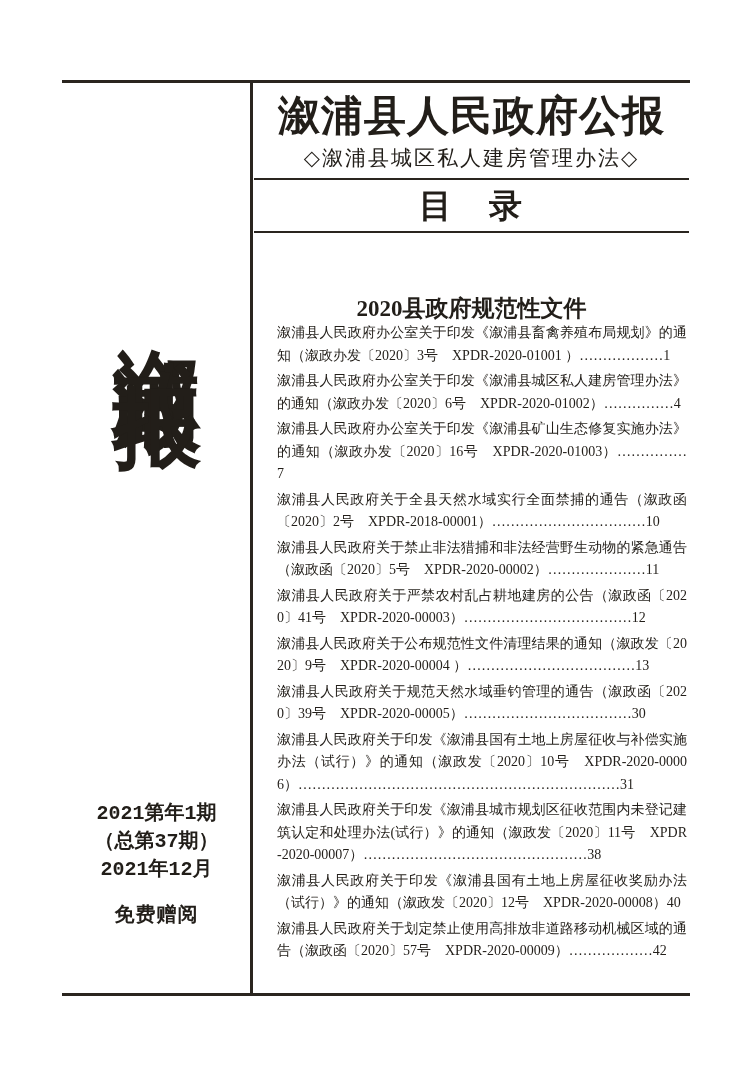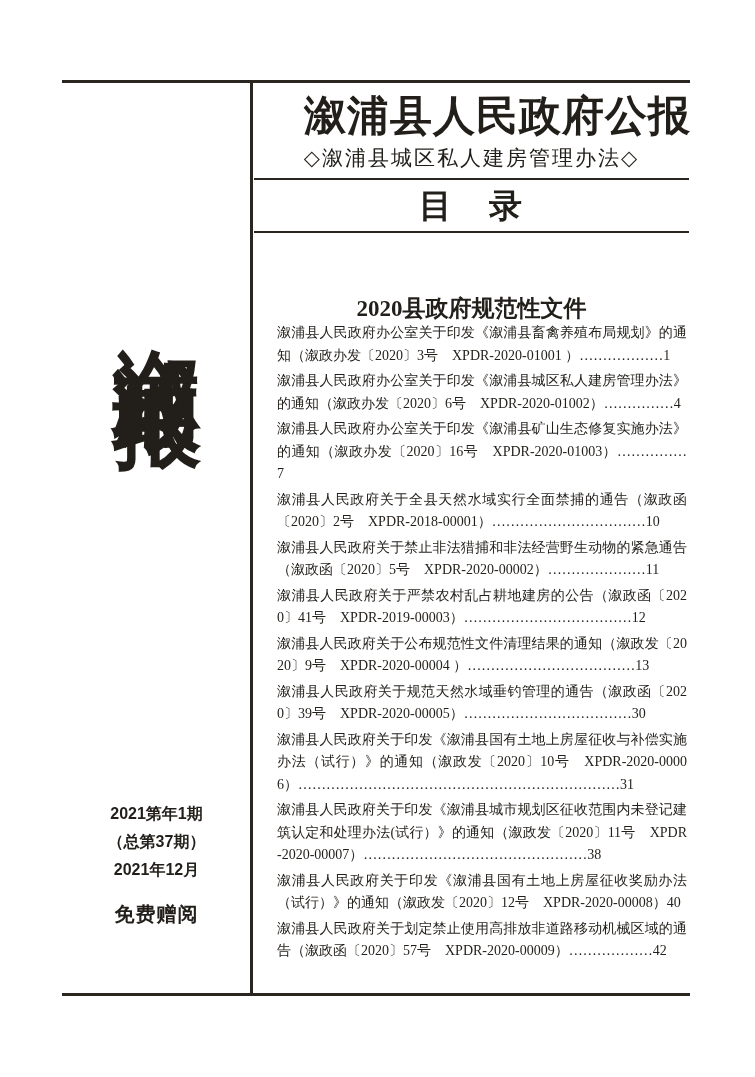--- a/index.html
+++ b/index.html
@@ -19,33 +19,33 @@
   
   .masthead-wrap { left:62px; top:278px; width:189px; height:420px;
                    display:flex; justify-content:center; }
   .masthead {
     writing-mode:vertical-rl; text-orientation:upright;
     font-family:"Liberation Serif","DejaVu Serif",serif;
     font-weight:bold; font-size:88px; line-height:1;
     letter-spacing:12px; white-space:nowrap;
   }
   .issue-block { left:62px; top:800px; width:189px; text-align:center;
-                 font-family:Liberation Sans, sans-serif;
-                 font-size:16px; font-weight:600; line-height:28px; }
+                 font-family:Liberation Mono, monospace;
+                 font-size:20px; font-weight:600; line-height:28px; }
   .dist-block  { left:62px; top:899px; width:189px; text-align:center;
                  font-family:"Liberation Sans","DejaVu Sans",sans-serif;
                  font-size:20px; font-weight:700; line-height:30px;
                  letter-spacing:1px; }
   .issue-block div, .dist-block div { white-space:nowrap; }
 
   
   .gazette-title { left:254px; top:90px; width:435px; text-align:center;
                    font-family:"Liberation Sans","DejaVu Sans",sans-serif;
                    font-weight:bold; font-size:42px; line-height:52px;
-                   letter-spacing:1px; white-space:nowrap;padding-left:26px; }
+                   letter-spacing:1px; white-space:nowrap; }
   .gazette-subtitle { left:254px; top:145px; width:435px; text-align:center;
                       font-size:21px; line-height:26px; letter-spacing:2px;
                       white-space:nowrap; }
   .rule-h1 { left:254px; top:178px; width:435px; height:2px; }
   .rule-h2 { left:254px; top:231px; width:435px; height:2px; }
   .toc-title { left:254px; top:186px; width:435px; text-align:center;
                font-weight:bold; font-size:33px; line-height:40px;
                letter-spacing:2px; }
 
   
@@ -82,20 +82,20 @@
 <div class="abs toc-title">目　录</div>
 <div class="abs rule rule-h2"></div>
 
 <div class="abs section-title">2020县政府规范性文件</div>
 <div class="abs toc-entries">
     <p class="toc-entry"><span>溆浦县人民政府办公室关于印发《溆浦县畜禽养殖布局规划》的通知（溆政办发〔2020〕3号　XPDR-2020-01001 ）</span><span>………………</span><span>1</span></p>
     <p class="toc-entry"><span>溆浦县人民政府办公室关于印发《溆浦县城区私人建房管理办法》的通知（溆政办发〔2020〕6号　XPDR-2020-01002）</span><span>……………</span><span>4</span></p>
     <p class="toc-entry"><span>溆浦县人民政府办公室关于印发《溆浦县矿山生态修复实施办法》的通知（溆政办发〔2020〕16号　XPDR-2020-01003）</span><span>……………</span><span>7</span></p>
     <p class="toc-entry"><span>溆浦县人民政府关于全县天然水域实行全面禁捕的通告（溆政函〔2020〕2号　XPDR-2018-00001）</span><span>……………………………</span><span>10</span></p>
     <p class="toc-entry"><span>溆浦县人民政府关于禁止非法猎捕和非法经营野生动物的紧急通告（溆政函〔2020〕5号　XPDR-2020-00002）</span><span>…………………</span><span>11</span></p>
-    <p class="toc-entry"><span>溆浦县人民政府关于严禁农村乱占耕地建房的公告（溆政函〔2020〕41号　XPDR-2019-00003）</span><span>………………………………</span><span>12</span></p>
+    <p class="toc-entry"><span>溆浦县人民政府关于严禁农村乱占耕地建房的公告（溆政函〔2020〕41号　XPDR-2020-00003）</span><span>………………………………</span><span>12</span></p>
     <p class="toc-entry"><span>溆浦县人民政府关于公布规范性文件清理结果的通知（溆政发〔2020〕9号　XPDR-2020-00004 ）</span><span>………………………………</span><span>13</span></p>
     <p class="toc-entry"><span>溆浦县人民政府关于规范天然水域垂钓管理的通告（溆政函〔2020〕39号　XPDR-2020-00005）</span><span>………………………………</span><span>30</span></p>
     <p class="toc-entry"><span>溆浦县人民政府关于印发《溆浦县国有土地上房屋征收与补偿实施办法（试行）》的通知（溆政发〔2020〕10号　XPDR-2020-00006）</span><span>……………………………………………………………</span><span>31</span></p>
     <p class="toc-entry"><span>溆浦县人民政府关于印发《溆浦县城市规划区征收范围内未登记建筑认定和处理办法(试行）》的通知（溆政发〔2020〕11号　XPDR-2020-00007）</span><span>…………………………………………</span><span>38</span></p>
     <p class="toc-entry"><span>溆浦县人民政府关于印发《溆浦县国有土地上房屋征收奖励办法（试行）》的通知（溆政发〔2020〕12号　XPDR-2020-00008）</span><span></span><span>40</span></p>
     <p class="toc-entry"><span>溆浦县人民政府关于划定禁止使用高排放非道路移动机械区域的通告（溆政函〔2020〕57号　XPDR-2020-00009）</span><span>………………</span><span>42</span></p>
   </div>
 
 </body></html>

